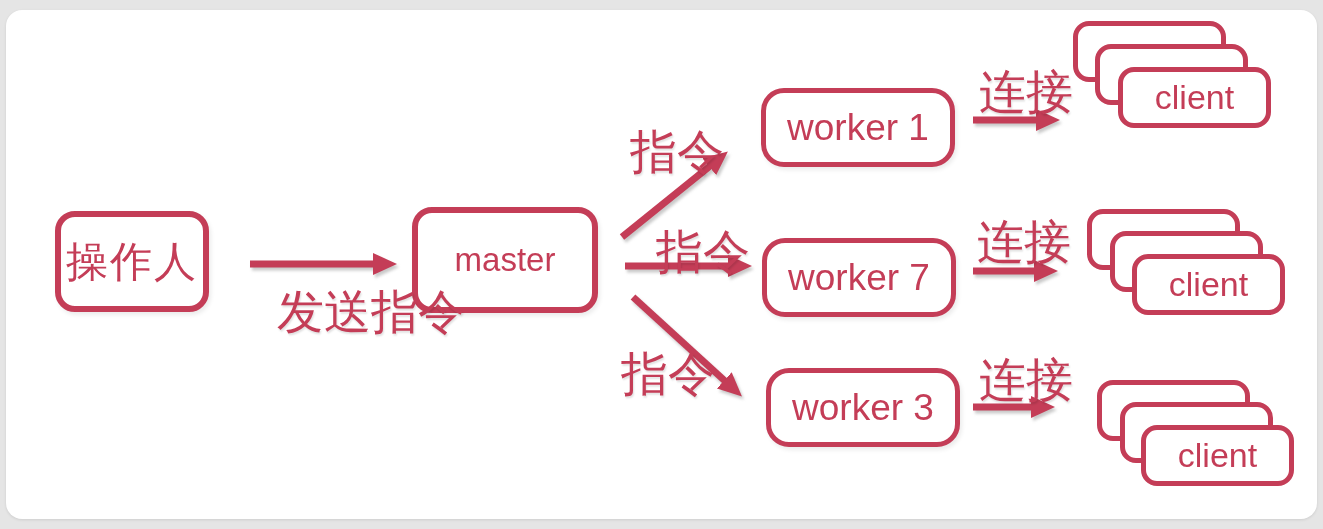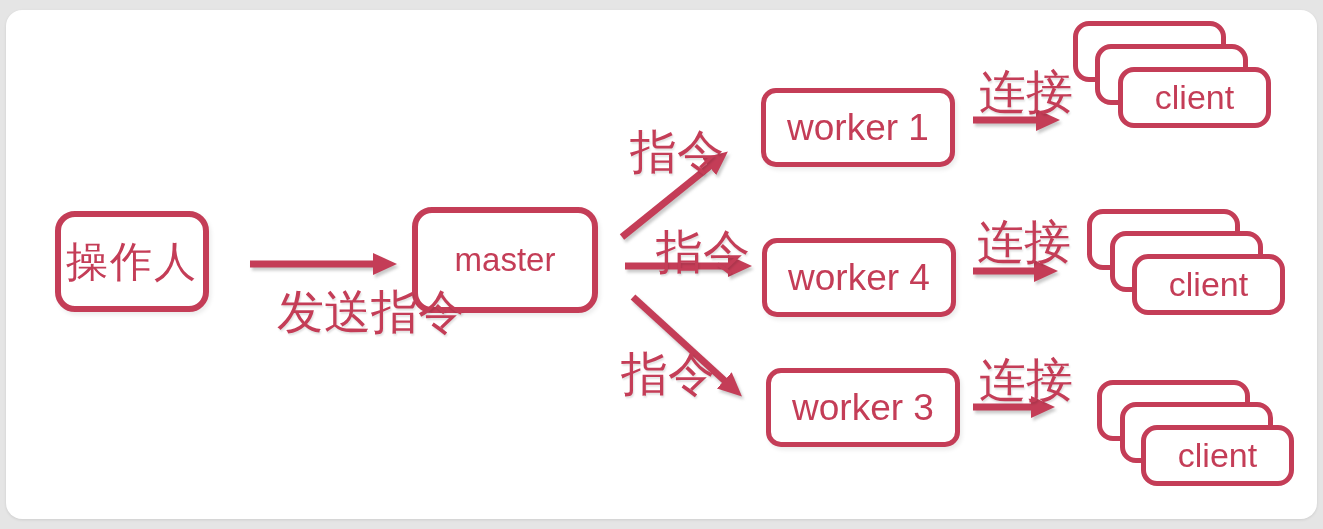--- a/index.html
+++ b/index.html
@@ -15,21 +15,21 @@
     box-shadow:0 1px 3px rgba(0,0,0,0.10);
   }
   .node{
     position:absolute;display:flex;align-items:center;justify-content:center;
     background:#ffffff;border:6px solid var(--accent);border-radius:20px;
     color:var(--accent);box-sizing:border-box;
     box-shadow:2px 3px 4px rgba(0,0,0,0.08);
   }
   .node--operator{left:55px;top:211px;width:154px;height:101px;font-size:42px;letter-spacing:2px;}
   .node--master{left:412px;top:207px;width:186px;height:106px;font-size:33px;}
-  .node--worker{border-width:5px;border-radius:15px;width:194px;height:79px;font-size:37px;}
+  .node--worker{border-width:5px;border-radius:23px;width:194px;height:79px;font-size:37px;}
   .worker-1{left:761px;top:88px;}
   .worker-2{left:762px;top:238px;}
   .worker-3{left:766px;top:368px;}
   .client-card{
     position:absolute;width:153px;height:61px;background:#ffffff;
     border:5px solid var(--accent);border-radius:16px;box-sizing:border-box;
     display:flex;align-items:center;justify-content:center;
     color:var(--accent);font-size:34px;
   }
   .edge-label{
@@ -61,21 +61,21 @@
       <line x1="973" y1="271" x2="1035" y2="271" marker-end="url(#ah)"></line>
       <line x1="973" y1="407" x2="1032" y2="407" marker-end="url(#ah)"></line>
     </g>
   </svg>
 
   <div class="node node--operator">操作人</div>
 
   <div class="node node--master">master</div>
 
   <div class="node node--worker worker-1">worker 1</div>
-  <div class="node node--worker worker-2">worker 4</div>
+  <div class="node node--worker worker-2">worker 7</div>
   <div class="node node--worker worker-3">worker 3</div>
 
   <div>
     <div class="client-card" style="left:1073px;top:21px;"></div>
     <div class="client-card" style="left:1095px;top:44px;"></div>
     <div class="client-card" style="left:1118px;top:67px;">client</div>
   </div>
   <div>
     <div class="client-card" style="left:1087px;top:209px;"></div>
     <div class="client-card" style="left:1110px;top:231px;"></div>

